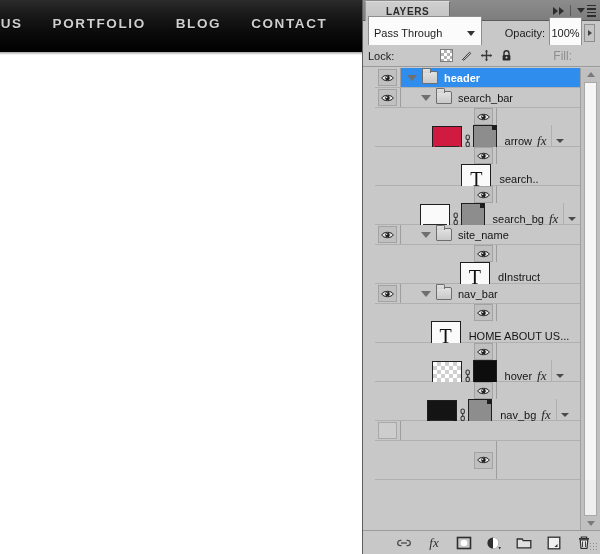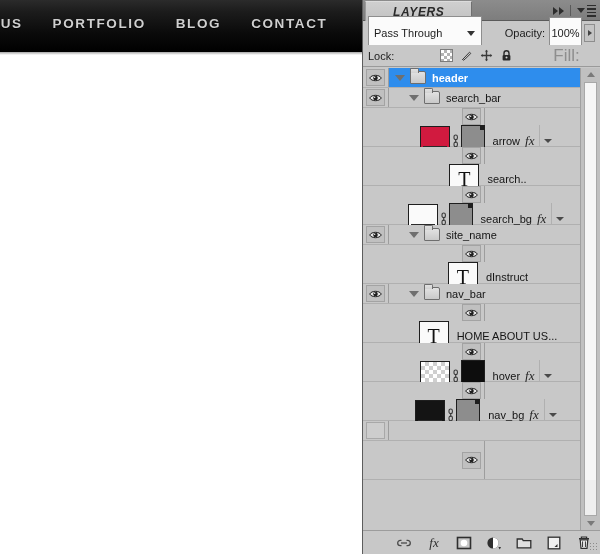--- a/index.html
+++ b/index.html
@@ -45,27 +45,26 @@
   }
 
   
   .tabstrip {
     position: relative; height: 21px; width: 100%;
     background: linear-gradient(to bottom,#8c8c8c,#7d7d7d);
     border-bottom: 1px solid #5a5a5a;
   }
   .tab {
     position: absolute; left: 2px; top: 1px; height: 20px;
-    padding: 0 27px; display: flex; align-items: center;
+    padding: 0 20px; display: flex; align-items: center;
     background: linear-gradient(to bottom,#cfcfcf,#c2c2c2);
-    color: #2a2a2a; font-size: 12px; font-weight: bold; letter-spacing: .6px;
+    color: #2a2a2a; font-size: 10px; font-weight: bold; letter-spacing: .6px;
     border-top: 1px solid #dcdcdc;
     border-left: 1px solid #9a9a9a;
     border-right: 1px solid #6f6f6f;
-    font-style: italic;
   }
   .tab-right-icons {
     position: absolute; right: 4px; top: 0; height: 21px;
     display: flex; align-items: center; gap: 6px;
   }
   .dblarrow { display:flex; gap:1px; }
   .tri-r { width:0;height:0;border-left:5px solid #2d2d2d;border-top:4px solid transparent;border-bottom:4px solid transparent; }
   .vsep { width:1px;height:11px;background:#5a5a5a; }
   .menu-ico { display:flex; align-items:center; gap:2px; }
   .tri-d { width:0;height:0;border-top:5px solid #2d2d2d;border-left:4px solid transparent;border-right:4px solid transparent; }
@@ -110,34 +109,35 @@
   .lock-lbl { font-size:11px; margin-right:6px; }
   .lockicons { display:flex; align-items:center; gap:7px; }
   .li { width:13px;height:13px; display:block; }
   .checker{
     background-image:
       linear-gradient(45deg,#b4b4b4 25%,transparent 25%,transparent 75%,#b4b4b4 75%),
       linear-gradient(45deg,#b4b4b4 25%,#fff 25%,#fff 75%,#b4b4b4 75%);
     background-size:6px 6px; background-position:0 0,3px 3px;
     border:1px solid #7c7c7c;
   }
-  .fill-lbl{ margin-left:auto; font-size:17px; color:#8e8e8e; }
+  .fill-lbl{ margin-left:auto; font-size:12px; color:#8e8e8e; }
   .numbox.dim{ background:#c8c8c8; border-color:#a9a9a9; color:#8e8e8e; }
   .spinbtn.dim{ background:#c8c8c8; border-color:#a9a9a9; }
   .spin-tri.dim{ border-left-color:#9d9d9d; }
 
   
   .list {
     position: absolute; left:0; top:68px; width:238px; height:462px;
     background:#c8c8c8; overflow:hidden;
   }
   .row {
     position: relative; display:flex; align-items:center;
     width: 218px; border-bottom:1px solid #b0b0b0;
     background:#c8c8c8;
+    margin-left:12px;
   }
   .row.selected { background:#2e8ded; }
   .row.group { height: 20px; }
   .row.layer { height: 39px; flex-direction: column; }
   .eyecell {
     width: 26px; min-width:26px; height:100%;
     display:flex; align-items:center; justify-content:center;
     border-right:1px solid #9d9d9d;
     background:#c8c8c8;
   }

